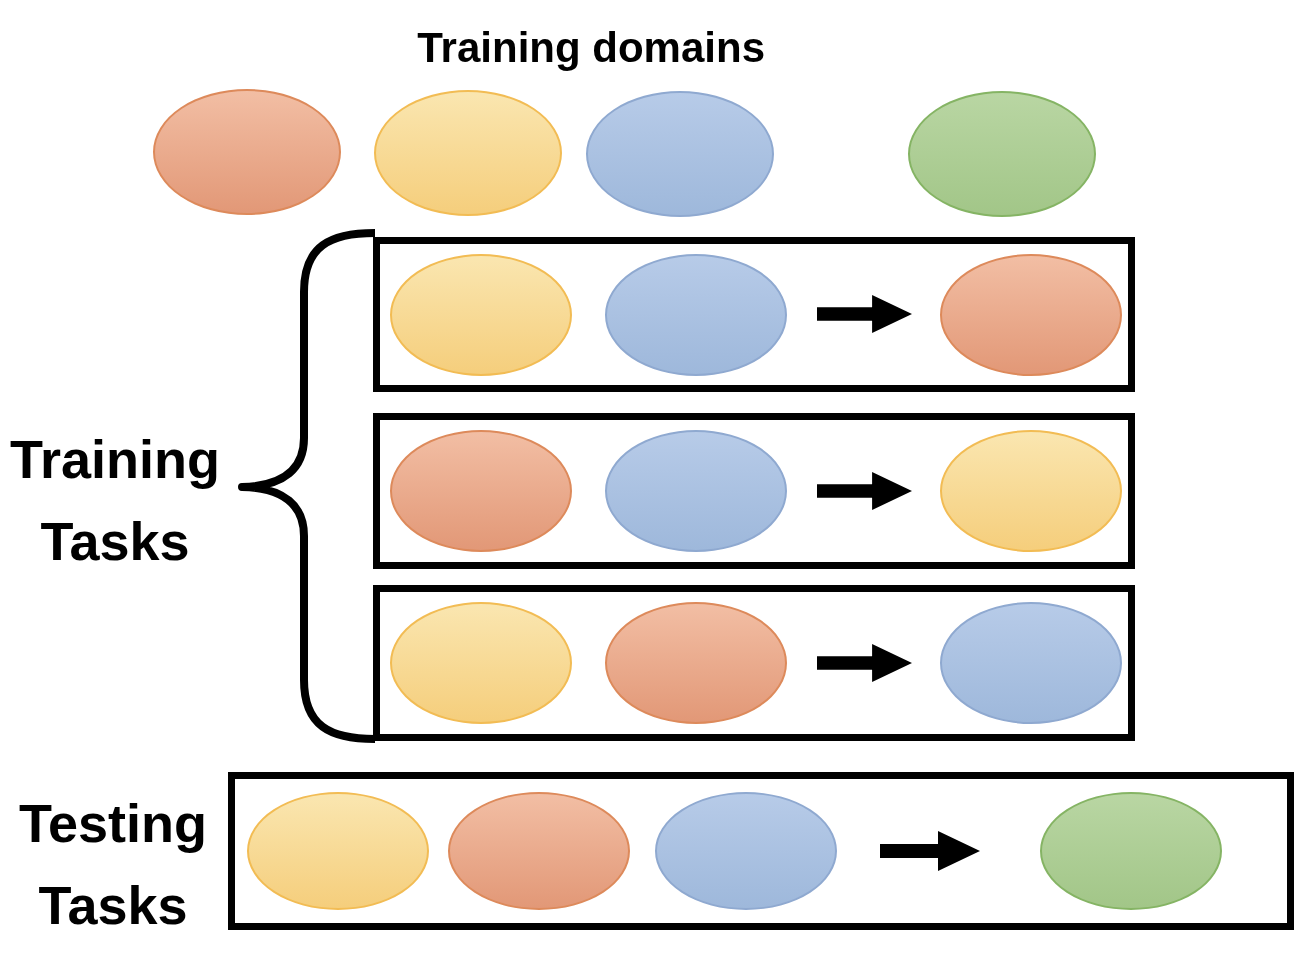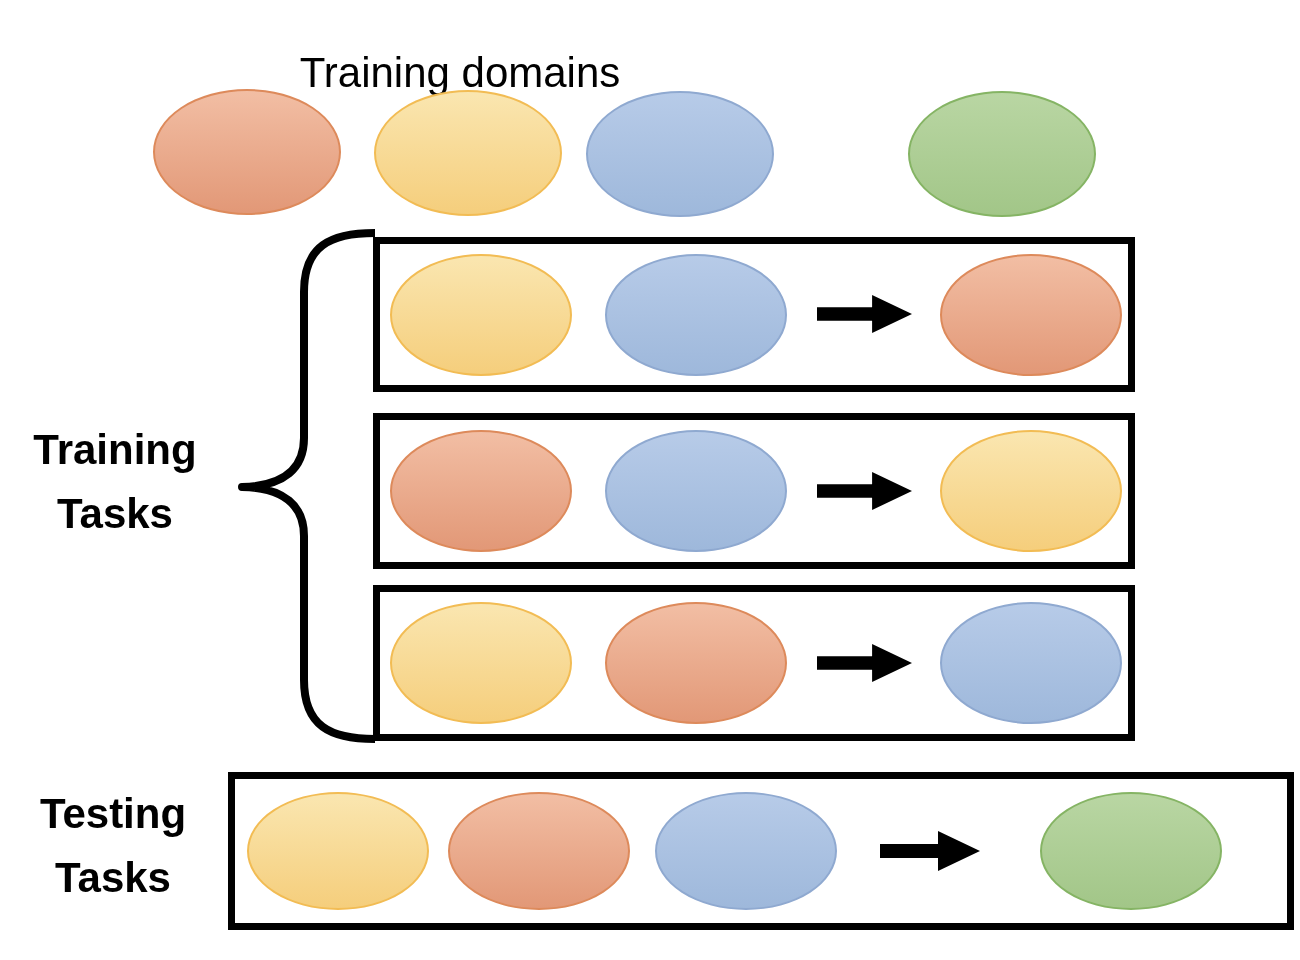--- a/index.html
+++ b/index.html
@@ -12,29 +12,28 @@
     position: relative;
     width: 1300px;
     height: 960px;
     background: #ffffff;
     overflow: hidden;
     color: #000;
   }
   .heading {
     position: absolute;
     font-size: 42px;
-    font-weight: 400;
-    text-align: center;
+    font-weight: 700;
+    text-align: right;
     white-space: nowrap;
     color: #000;
-    margin-top: 25px;
   }
   .side-label {
     position: absolute;
-    font-size: 42px;
+    font-size: 54px;
     font-weight: 600;
     text-align: center;
     line-height: 1.52;
     color: #000;
   }
   .ellipse {
     position: absolute;
     border-radius: 50%;
     border: 2px solid #999;
     box-sizing: border-box;

